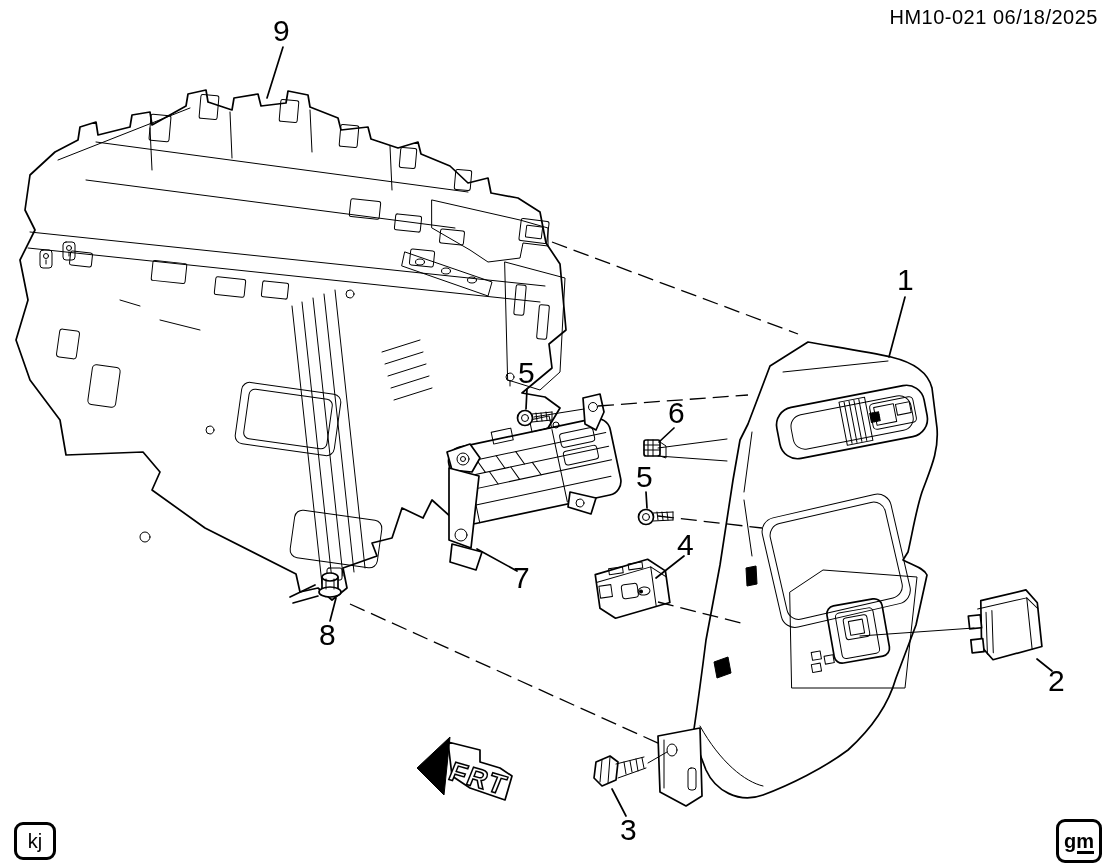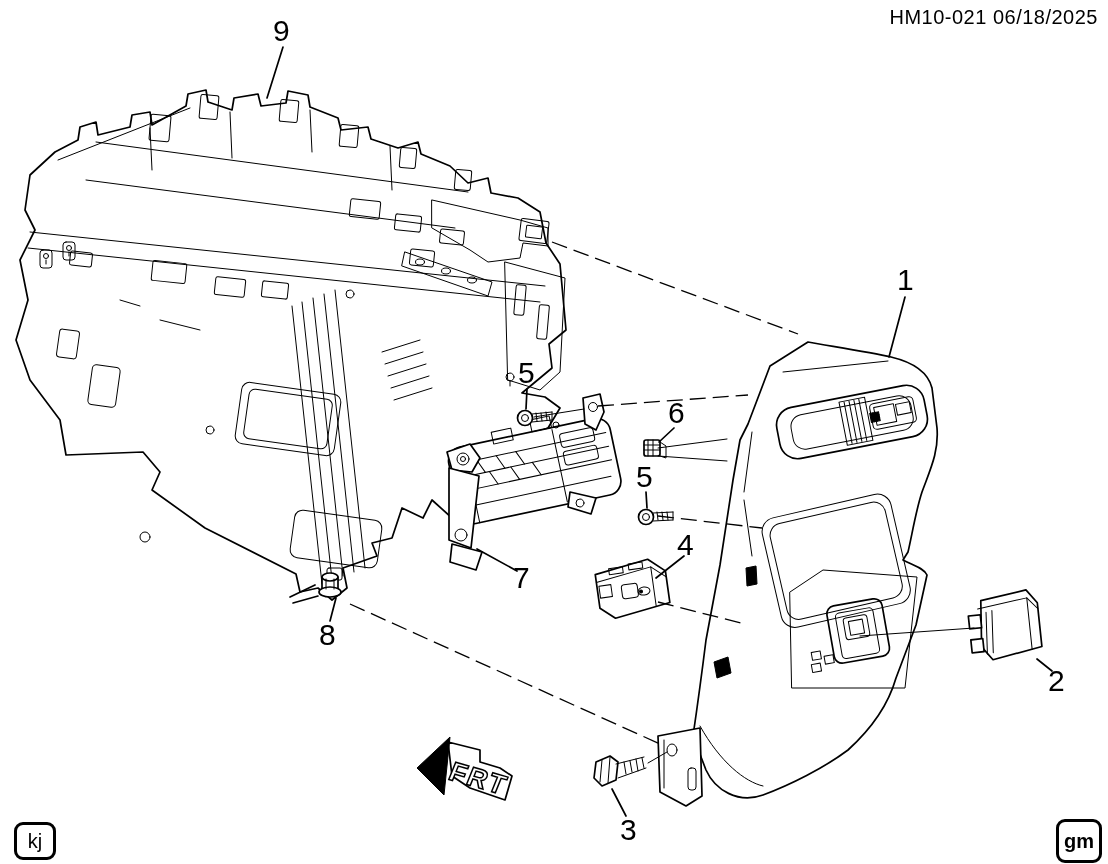--- a/index.html
+++ b/index.html
@@ -4,21 +4,21 @@
 <style>
   html,body{margin:0;padding:0;background:#fff;}
   .page{position:relative;width:1108px;height:864px;background:#fff;
         font-family:"Liberation Sans", sans-serif;overflow:hidden;color:#000;}
   .doc-header{position:absolute;top:6px;right:10px;font-size:20px;letter-spacing:.5px;}
   .callout{position:absolute;font-size:30px;line-height:1;color:#000;}
   .corner-badge{position:absolute;border:3px solid #000;border-radius:9px;
         display:flex;align-items:center;justify-content:center;background:#fff;}
   .badge-left{left:14px;top:822px;width:36px;height:32px;font-size:20px;}
   .badge-right{left:1056px;top:819px;width:40px;height:38px;font-size:20px;font-weight:bold;}
-  .badge-right .logo-txt{text-underline-offset:3px;text-decoration-thickness:2.5px;}
+  .badge-right .logo-txt{text-decoration:underline;text-underline-offset:3px;text-decoration-thickness:2.5px;}
   svg{position:absolute;left:0;top:0;}
   .ln{fill:none;stroke:#000;stroke-width:1.7;stroke-linejoin:round;stroke-linecap:round;}
   .fw{fill:#fff;stroke:#000;stroke-width:1.7;stroke-linejoin:round;}
   .tn{fill:none;stroke:#000;stroke-width:1;stroke-linejoin:round;stroke-linecap:round;}
   .dash{fill:none;stroke:#000;stroke-width:1.3;stroke-dasharray:16 7;}
   .blk{fill:#000;stroke:#000;stroke-width:1;}
 </style>
 </head>
 <body>
 

